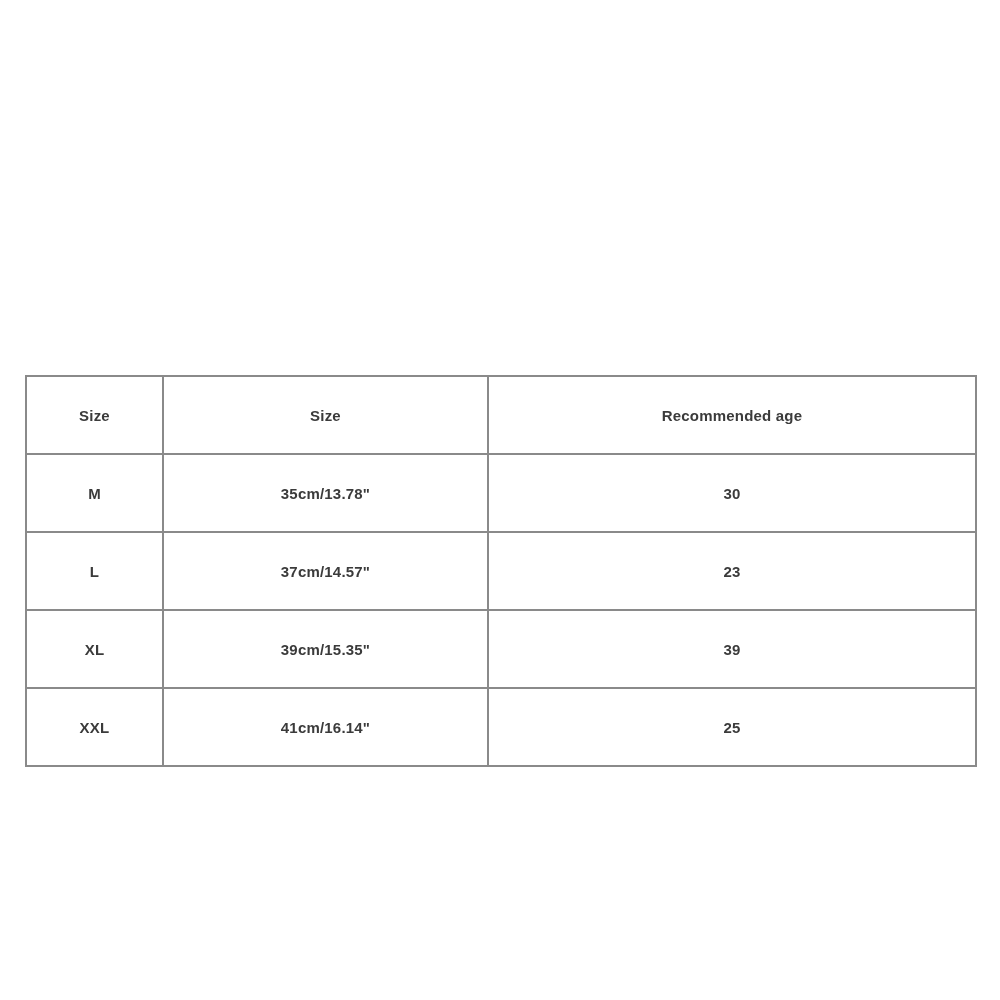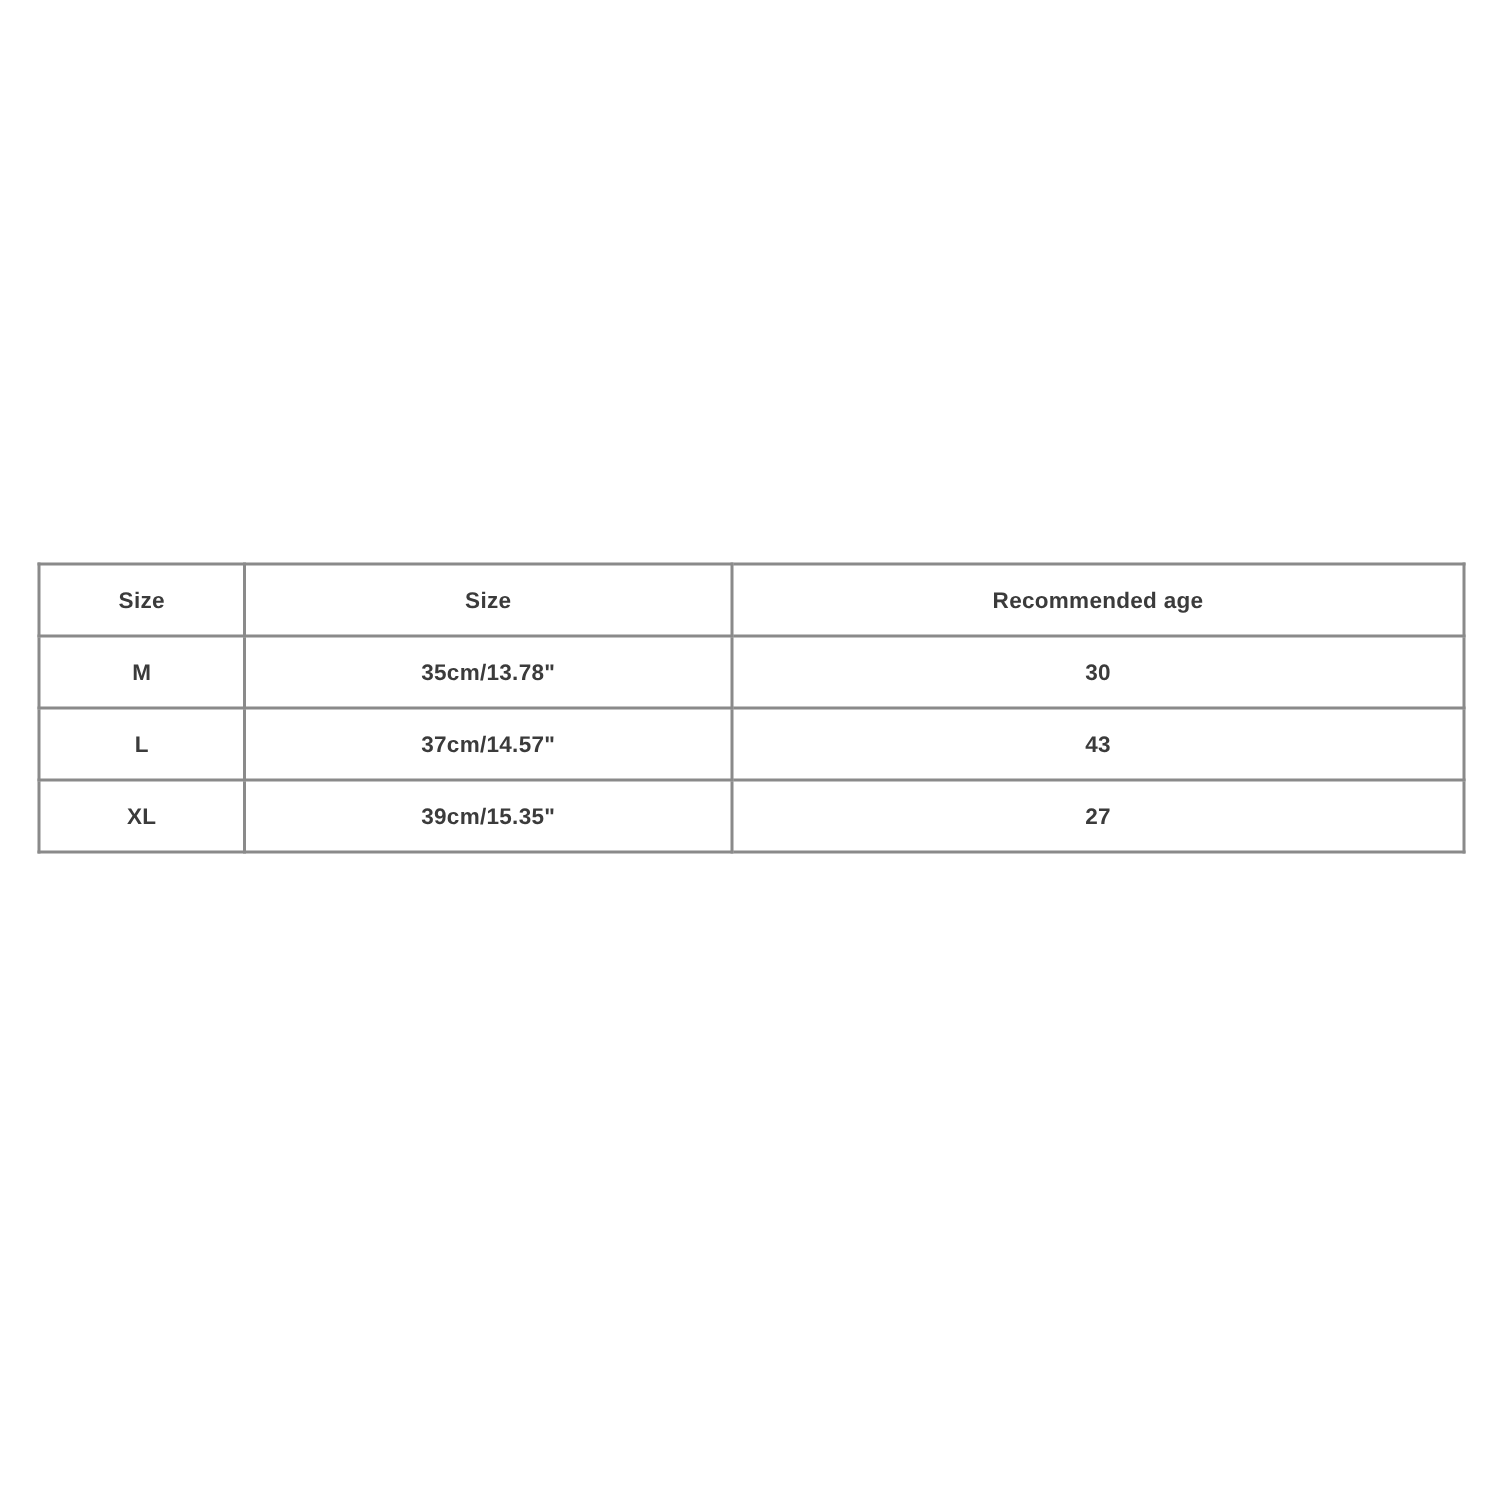--- a/index.html
+++ b/index.html
@@ -29,21 +29,21 @@
   .size-table th,
   .size-table td {
     border: 2px solid #8a8a8a;
     height: 46px;
     text-align: center;
     vertical-align: middle;
     font-weight: bold;
     font-size: 15px;
     color: #3b3b3b;
     background: #ffffff;
-    padding: 0;
+    padding: 15px;
     letter-spacing: 0.2px;
   }
 </style>
 </head>
 <body>
 
 <div class="page">
   <table class="size-table">
     <colgroup>
       <col class="c1">
@@ -59,22 +59,27 @@
     </thead>
     <tbody>
       <tr>
         <td>M</td>
         <td>35cm/13.78"</td>
         <td>30</td>
       </tr>
       <tr>
         <td>L</td>
         <td>37cm/14.57"</td>
-        <td>43</td>
+        <td>23</td>
       </tr>
       <tr>
         <td>XL</td>
         <td>39cm/15.35"</td>
-        <td>27</td>
+        <td>39</td>
+      </tr>
+      <tr>
+        <td>XXL</td>
+        <td>41cm/16.14"</td>
+        <td>25</td>
       </tr>
     </tbody>
   </table>
 </div>
 
 </body></html>

